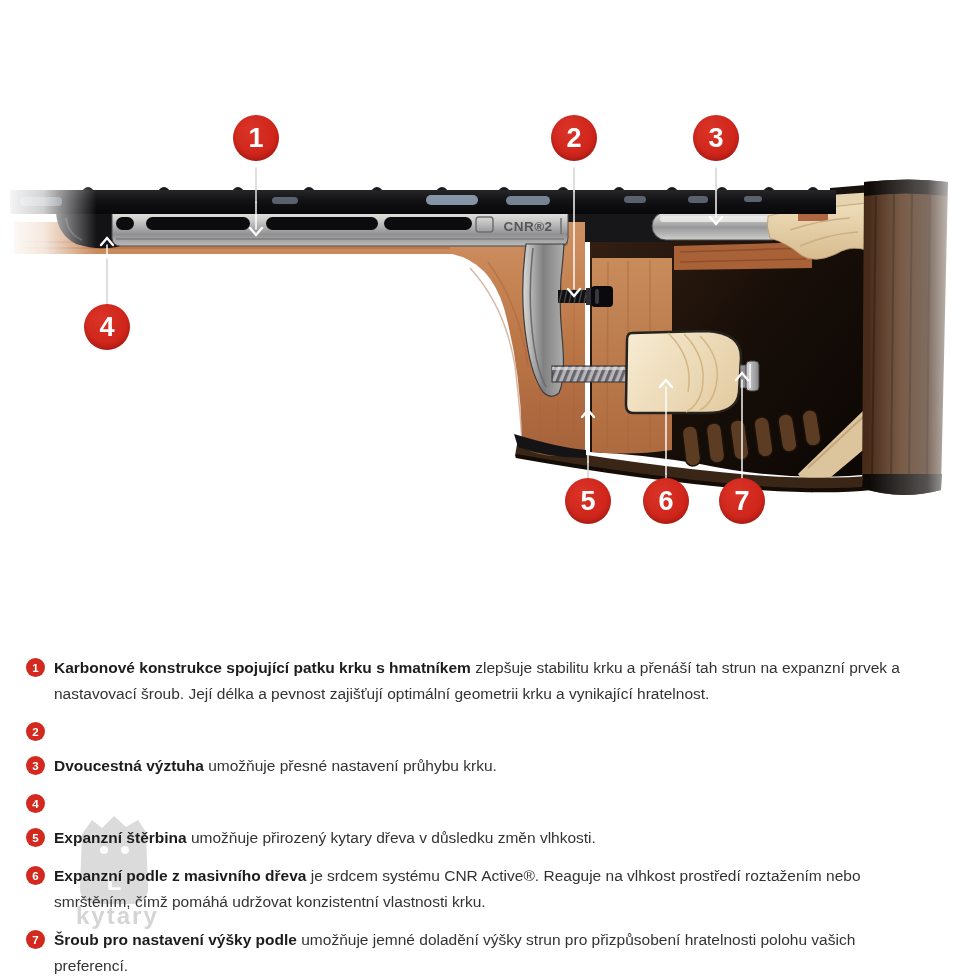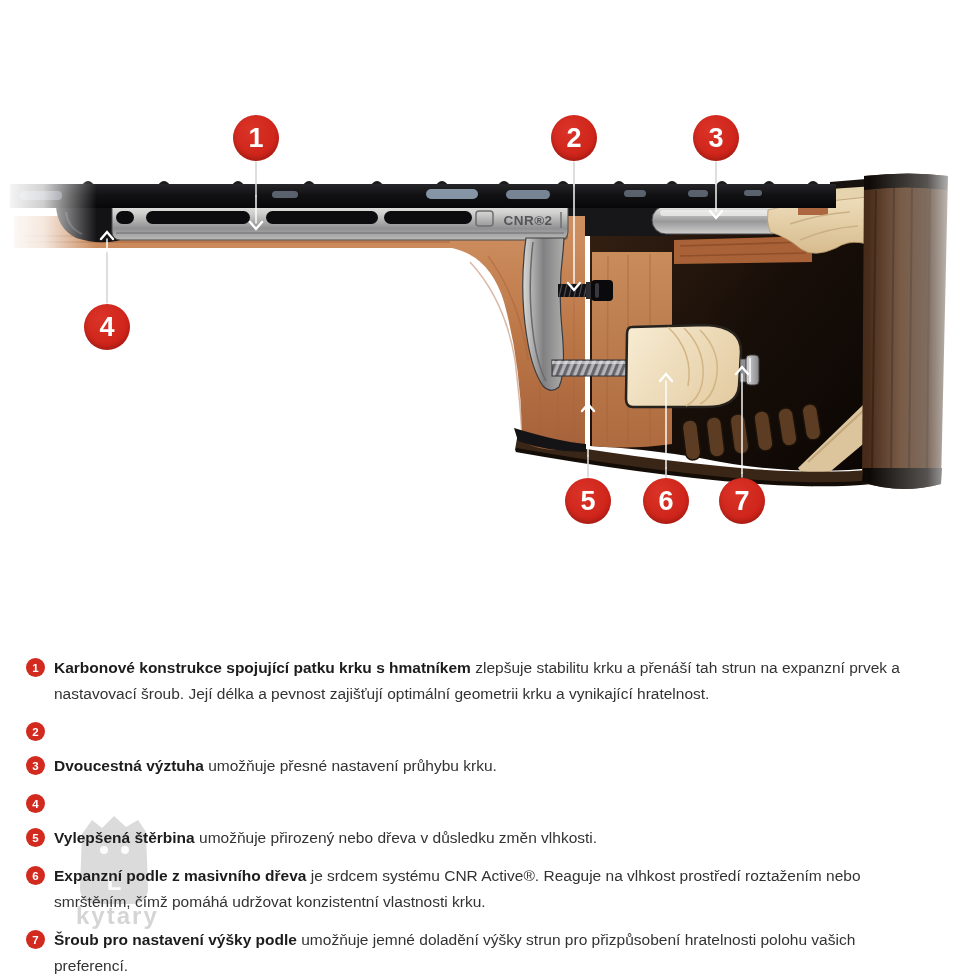--- a/index.html
+++ b/index.html
@@ -1,18 +1,18 @@
 <!DOCTYPE html>
 <html><head>
 <meta charset="utf-8">
 <style>
   html,body{margin:0;padding:0;background:#ffffff;}
   body{width:966px;height:978px;position:relative;overflow:hidden;
        font-family:"Liberation Sans",sans-serif;}
-  .hero{position:absolute;left:0;top:0;width:878px;height:560px;}
+  .hero{position:absolute;left:0;top:6px;width:878px;height:560px;}
   .hero svg{display:block;}
   .callout{position:absolute;width:46px;height:46px;border-radius:50%;
            background:radial-gradient(circle at 38% 32%, #da3328, #cd2218 75%);
            color:#fff;font-weight:bold;font-size:27px;line-height:46px;
            display:flex;align-items:center;justify-content:center;
            box-shadow:inset 0 -3px 4px rgba(0,0,0,.18);z-index:4;}
   .legend{position:absolute;left:0;top:647px;width:966px;box-sizing:border-box;
           padding:8px 26px 0 26px;z-index:2;}
   .legend-item{display:flex;gap:9px;margin-bottom:12px;align-items:flex-start;}
   .bullet{width:19px;height:19px;border-radius:50%;background:#d32a20;color:#fff;
@@ -301,21 +301,21 @@
   </div>
   <div class="legend-item">
     <span class="bullet">3</span>
     <p><b>Dvoucestná výztuha</b> <span>umožňuje přesné nastavení průhybu krku.</span></p>
   </div>
   <div class="legend-item">
     <span class="bullet">4</span>
   </div>
   <div class="legend-item">
     <span class="bullet">5</span>
-    <p><b>Vylepšená štěrbina</b> <span>umožňuje přirozený nebo dřeva v důsledku změn vlhkosti.</span></p>
+    <p><b>Expanzní štěrbina</b> <span>umožňuje přirozený kytary dřeva v důsledku změn vlhkosti.</span></p>
   </div>
   <div class="legend-item">
     <span class="bullet">6</span>
     <p><b>Expanzní podle z masivního dřeva</b> <span>je srdcem systému CNR Active®. Reaguje na vlhkost prostředí roztažením nebo smrštěním, čímž pomáhá udržovat konzistentní vlastnosti krku.</span></p>
   </div>
   <div class="legend-item">
     <span class="bullet">7</span>
     <p><b>Šroub pro nastavení výšky podle</b> <span>umožňuje jemné doladění výšky strun pro přizpůsobení hratelnosti polohu vašich preferencí.</span></p>
   </div>
 </div>

